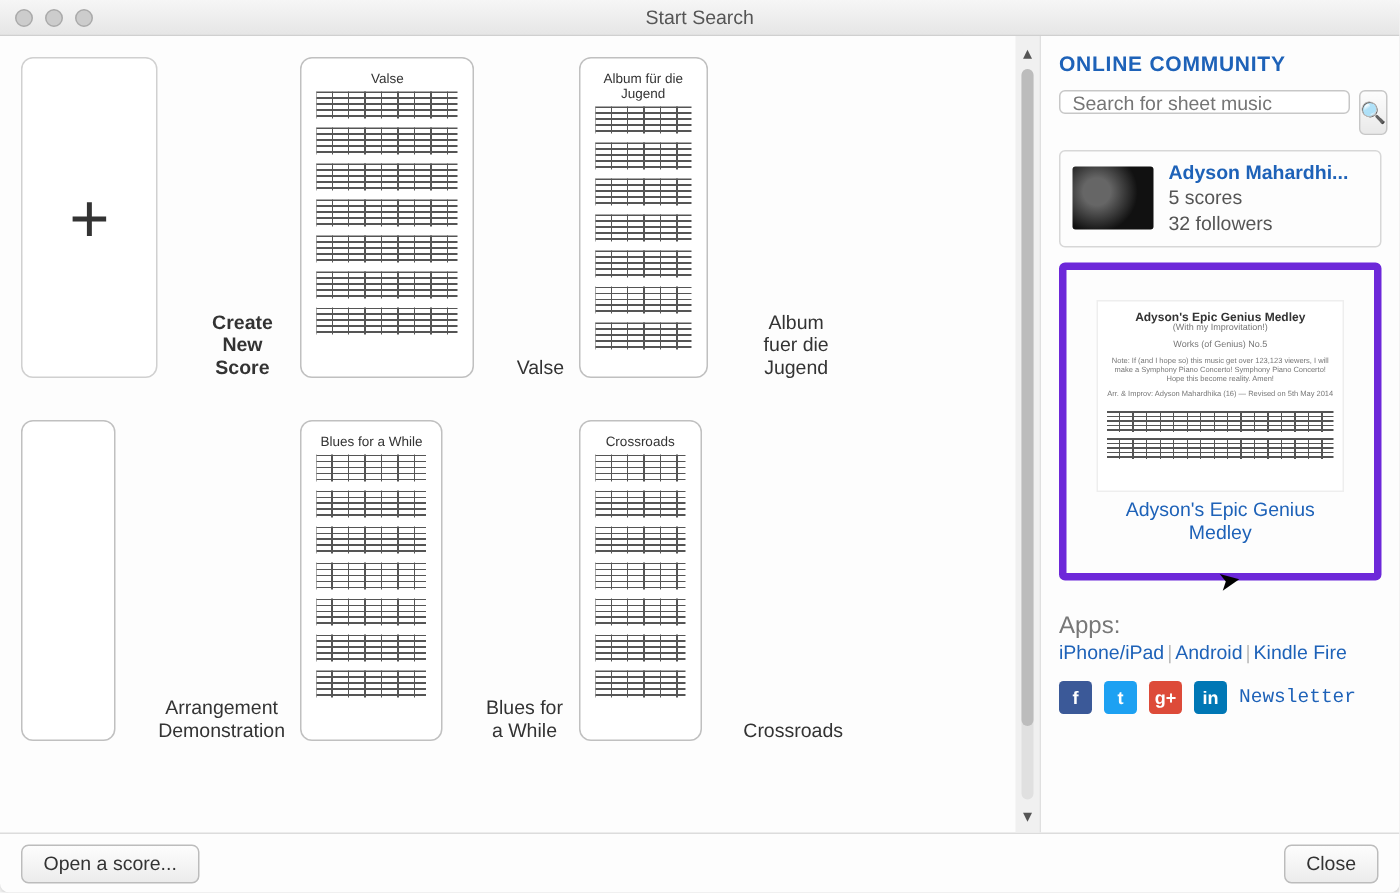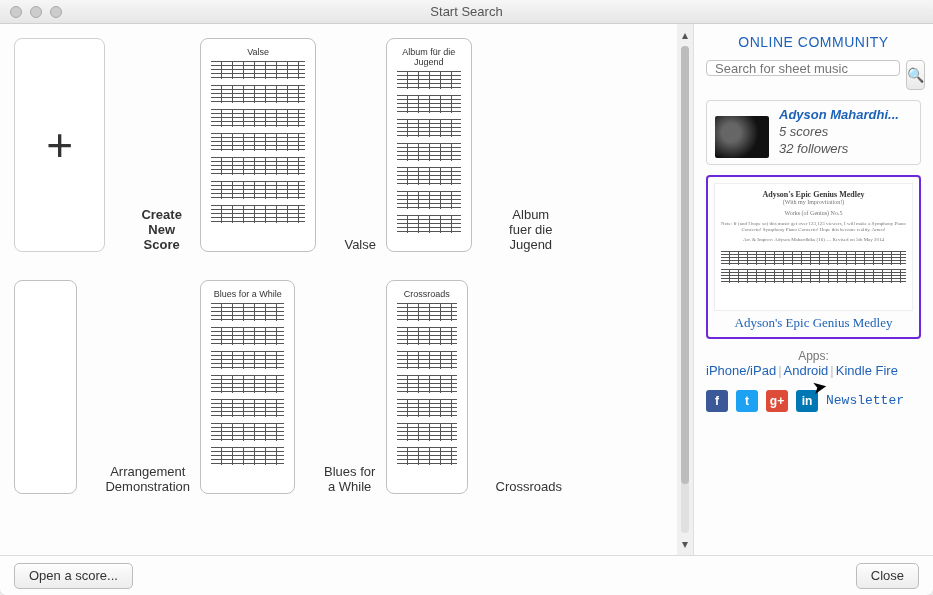--- a/index.html
+++ b/index.html
@@ -88,61 +88,61 @@
   }
   .scrollbtn { font-size:12px; color:#555; user-select:none;}
   .scrolltrack { flex:1; width:8px; background:#e0e0e0; border-radius:4px; margin:4px 0; position:relative;}
   .scrollthumb { position:absolute; top:0; left:0; right:0; height:90%; background:#bcbcbc; border-radius:4px;}
   .side {
     width:240px; border-left:1px solid #e0e0e0; padding:10px 12px;
     display:flex; flex-direction:column; gap:10px;
     font-size:13px; color:#555;
   }
   .community-h {
-    color:#1e62b8; font-weight:400; text-align:center; letter-spacing:0.5px; font-size:14px;
+    color:#1e62b8; font-weight:700; text-align:left; letter-spacing:0.5px; font-size:14px;
   }
   .searchrow { display:flex; gap:6px; }
   .searchbox {
     flex:1; height:16px; border:1px solid #c7c7c7; border-radius:4px;
     padding:0 8px; font-size:13px; color:#888;
   }
   .searchbtn {
     width:34px; height:30px; border:1px solid #c7c7c7; border-radius:4px;
     background:linear-gradient(#fdfdfd,#e9e9e9);
     display:flex; align-items:center; justify-content:center;
     color:#666; font-size:14px;
   }
   .usercard {
     border:1px solid #d7d7d7; border-radius:4px; padding:6px 8px;
-    display:flex; gap:10px; align-items:flex-end;font-style:italic;
+    display:flex; gap:10px; align-items:center;
   }
   .avatar { width:54px; height:42px; background:#222; border-radius:2px;
     background:radial-gradient(circle at 30% 40%, #666 0 20%, #111 60%);
   }
   .userinfo { line-height:1.3; }
   .username { color:#1e62b8; font-weight:600; font-size:13px;}
   .scorecard {
-    border:2px solid #6d28d9; border-radius:4px; padding:6px;font-family:Liberation Serif, serif;
+    border:5px solid #6d28d9; border-radius:4px; padding:20px;
   }
   .scorethumb {
     width:100%; height:128px; background:#fff; border:1px solid #eee;
     display:flex; flex-direction:column; padding:6px;
   }
   .scoretitle { text-align:center; font-size:8px; color:#333; font-weight:600;}
   .scoresub { text-align:center; font-size:6px; color:#777; line-height:1.2; margin-bottom:4px;}
   .ministaff { height:14px; margin-top:4px;
     background: repeating-linear-gradient(#555 0 1px, transparent 1px 3px);
     position:relative;
   }
   .ministaff::after{
     content:""; position:absolute; inset:0;
     background: repeating-linear-gradient(90deg, transparent 0 8px, #555 8px 9px);
   }
   .scorelink { color:#1e62b8; text-align:center; margin-top:4px; font-size:13px;}
-  .apps-h { color:#777; font-size:12px; margin-top:0px;text-align:center;}
+  .apps-h { color:#777; font-size:16px; margin-top:12px;}
   .linklist { color:#1e62b8; font-size:13px; }
   .linklist span { cursor:default; }
   .sep { color:#bbb; margin:0 2px;}
   .follow-row { display:flex; gap:8px; align-items:center; margin-top:2px;}
   .sicon { width:22px; height:22px; border-radius:3px; display:flex;
     align-items:center; justify-content:center; color:#fff; font-size:12px; font-weight:700;}
   .fb { background:#3b5998;} .tw { background:#1da1f2;} .gp { background:#dd4b39;}
   .li { background:#0077b5;}
   .newslink { color:#1e62b8; font-size:13px;font-family:Liberation Mono, monospace;}
   .footer {

